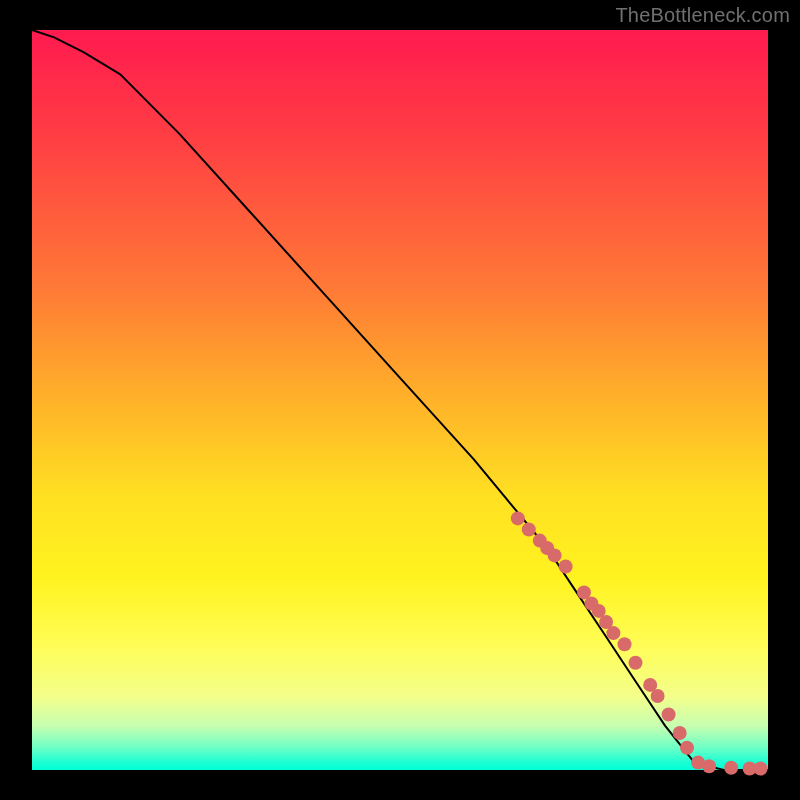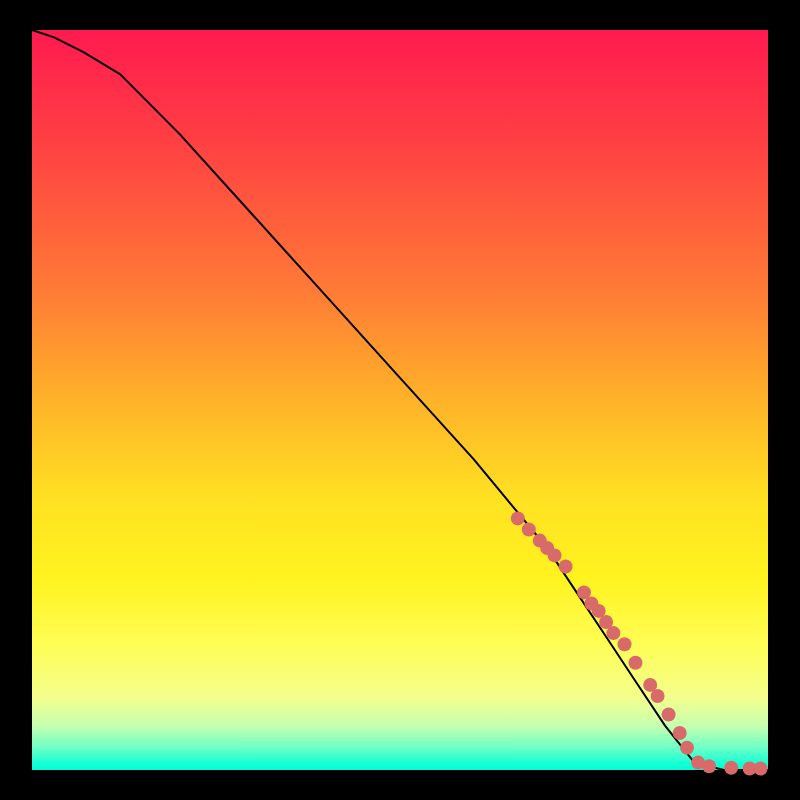--- a/index.html
+++ b/index.html
@@ -64,20 +64,21 @@
     top: 0;
     width: 100%;
     height: 100%;
     overflow: visible;
   }
 </style>
 </head>
 <body>
 
 <div class="frame">
+  <div class="watermark">TheBottleneck.com</div>
 
   <div class="plot">
     <div class="gradient"></div>
     <svg class="curve" viewBox="0 0 736 740" preserveAspectRatio="none">
       <path id="curve-path" fill="none" stroke="#000" stroke-width="2" stroke-linecap="round" stroke-linejoin="round" d="M0.0 0.0 L22.1 7.4 L51.5 22.2 L88.3 44.4 L147.2 103.6 L220.8 185.0 L294.4 266.4 L368.0 347.8 L441.6 429.2 L478.4 473.6 L515.2 518.0 L544.6 562.4 L574.1 606.8 L603.5 651.2 L633.0 695.6 L662.4 732.6 L691.8 740.0 L721.3 740.0 L736.0 740.0"></path>
       <g id="dots">
           <circle cx="485.8" cy="488.4" r="7" fill="#d86a6a"></circle>
           <circle cx="496.8" cy="499.5" r="7" fill="#d86a6a"></circle>
           <circle cx="507.8" cy="510.6" r="7" fill="#d86a6a"></circle>
           <circle cx="515.2" cy="518.0" r="7" fill="#d86a6a"></circle>

